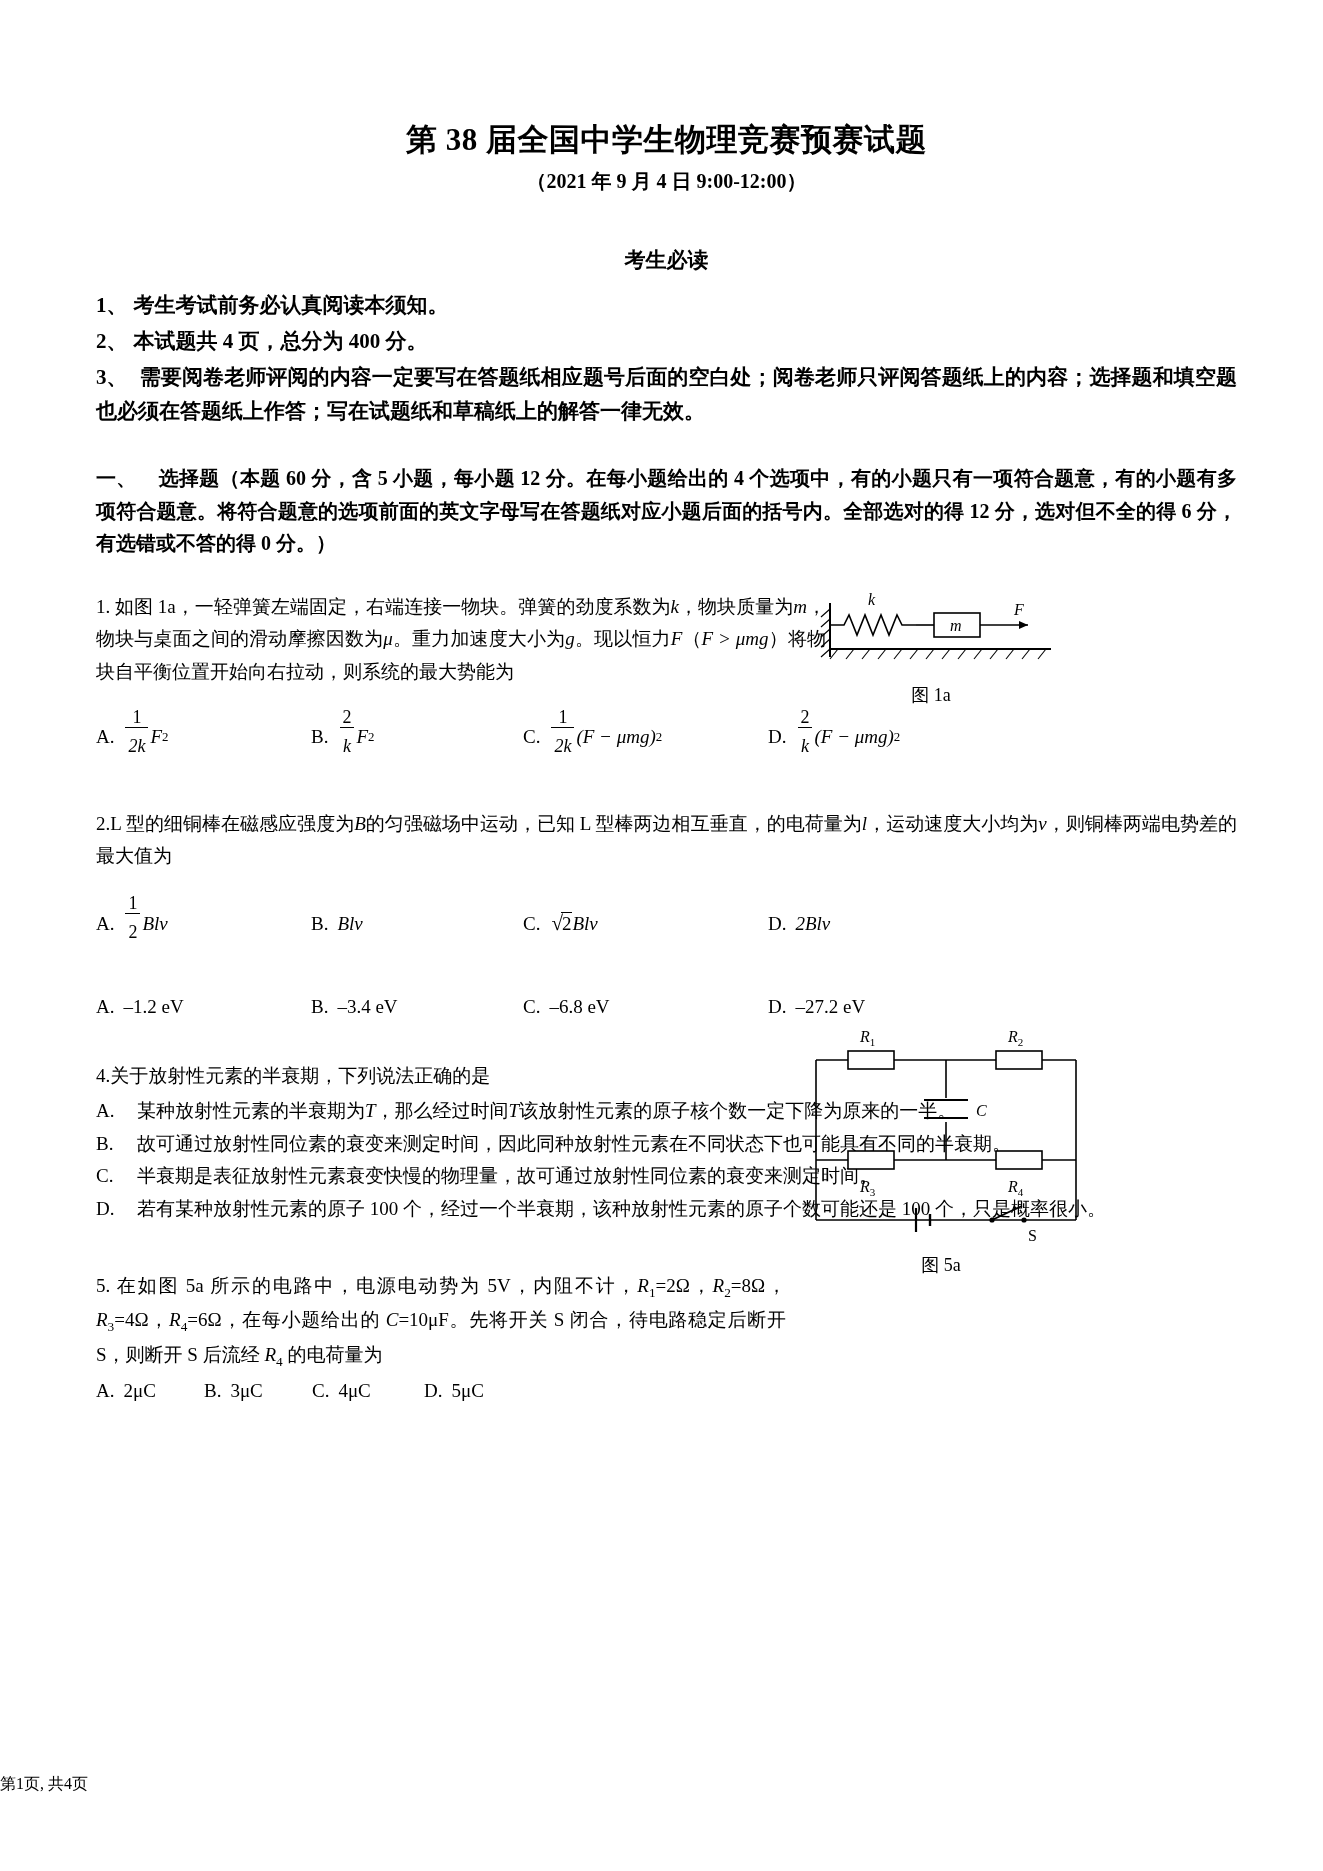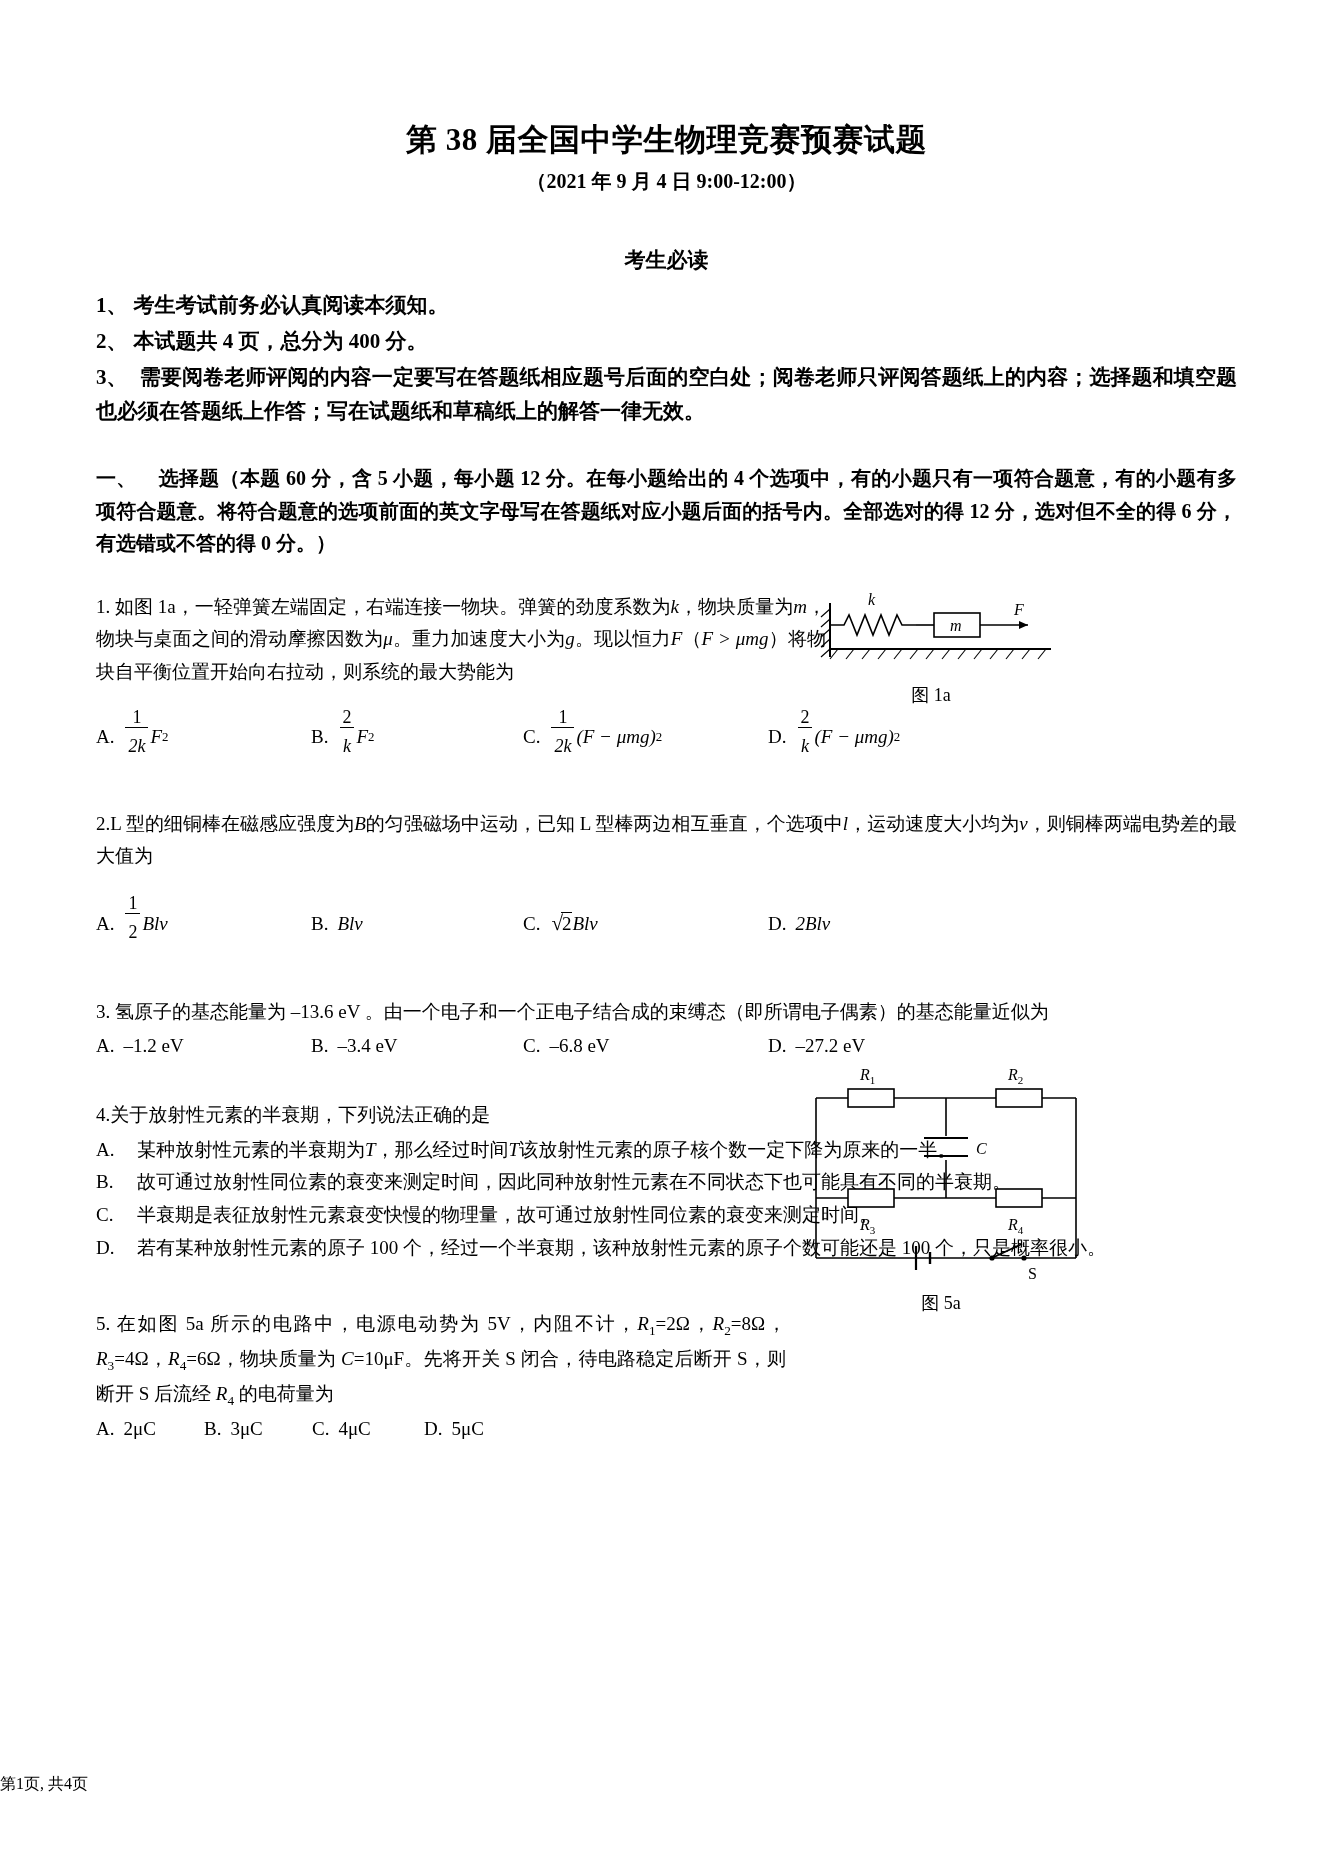--- a/index.html
+++ b/index.html
@@ -243,21 +243,21 @@
           <span class="de"><i>k</i></span>
         </span>
         <i>(F − μmg)</i>
             <span class="sup">2</span>
       </span>
     </div>
   </div>
 
   <div class="q-block" style="margin-top:42px;">
     <p class="q-text">
-      <span>2.</span><span>L 型的细铜棒在磁感应强度为</span><i>B</i><span>的匀强磁场中运动，已知 L 型棒两边相互垂直，个选项中</span><i>l</i><span>，运动速度大小均为</span><i>v</i><span>，则铜棒两端电势差的最大值为</span>
+      <span>2.</span><span>L 型的细铜棒在磁感应强度为</span><i>B</i><span>的匀强磁场中运动，已知 L 型棒两边相互垂直，的电荷量为</span><i>l</i><span>，运动速度大小均为</span><i>v</i><span>，则铜棒两端电势差的最大值为</span>
     </p>
     <div class="opts" style="margin-top:22px;">
       <span class="opt opt-1">
         <span class="lab">A.</span>
         <span class="frac">
           <span class="nu">1</span>
           <span class="de">2</span>
         </span>
         <i>Blv</i>
       </span>
@@ -271,24 +271,20 @@
             <i>Blv</i>
       </span>
       <span class="opt">
         <span class="lab">D.</span>
         <i>2Blv</i>
       </span>
     </div>
   </div>
 
   <div class="q-block" style="margin-top:44px;">
-    <p class="q-text">
-      <span>3.</span>
-      <span>氢原子的基态能量为 –13.6 eV 。由一个电子和一个正电子结合成的束缚态（即所谓电子偶素）的基态能量近似为</span>
-    </p>
     <div class="opts plain" style="margin-top:6px;">
       <span class="opt opt-1">
         <span class="lab">A.</span>
         <span>–1.2 eV</span>
       </span>
       <span class="opt opt-2">
         <span class="lab">B.</span>
         <span>–3.4 eV</span>
       </span>
       <span class="opt opt-3">
@@ -320,21 +316,21 @@
     </p>
     <p class="choice-line">
       <span class="cl">D.</span>
       <span class="ct">若有某种放射性元素的原子 100 个，经过一个半衰期，该种放射性元素的原子个数可能还是 100 个，只是概率很小。</span>
     </p>
   </div>
 
   <div class="q-block" style="margin-top:44px;">
     <p class="q-text narrow" style="width:690px;">
       <span>5.</span>
-      <span>在如图 5a 所示的电路中，电源电动势为 5V，内阻不计，</span><i>R</i><span class="sub">1</span><span>=2Ω，</span><i>R</i><span class="sub">2</span><span>=8Ω，</span><i>R</i><span class="sub">3</span><span>=4Ω，</span><i>R</i><span class="sub">4</span><span>=6Ω，物块质量为 </span><i>C</i><span>=10μF。先将开关 S 闭合，待电路稳定后断开 S，则断开 S 后流经 </span><i>R</i><span class="sub">4</span><span> 的电荷量为</span>
+      <span>在如图 5a 所示的电路中，电源电动势为 5V，内阻不计，</span><i>R</i><span class="sub">1</span><span>=2Ω，</span><i>R</i><span class="sub">2</span><span>=8Ω，</span><i>R</i><span class="sub">3</span><span>=4Ω，</span><i>R</i><span class="sub">4</span><span>=6Ω，在每小题给出的 </span><i>C</i><span>=10μF。先将开关 S 闭合，待电路稳定后断开 S，则断开 S 后流经 </span><i>R</i><span class="sub">4</span><span> 的电荷量为</span>
     </p>
     <div class="opts opts-abcd-s" style="margin-top:6px;">
       <span class="opt opt-1">
         <span class="lab">A.</span>
         <span>2μC</span>
       </span>
       <span class="opt opt-2">
         <span class="lab">B.</span>
         <span>3μC</span>
       </span>

